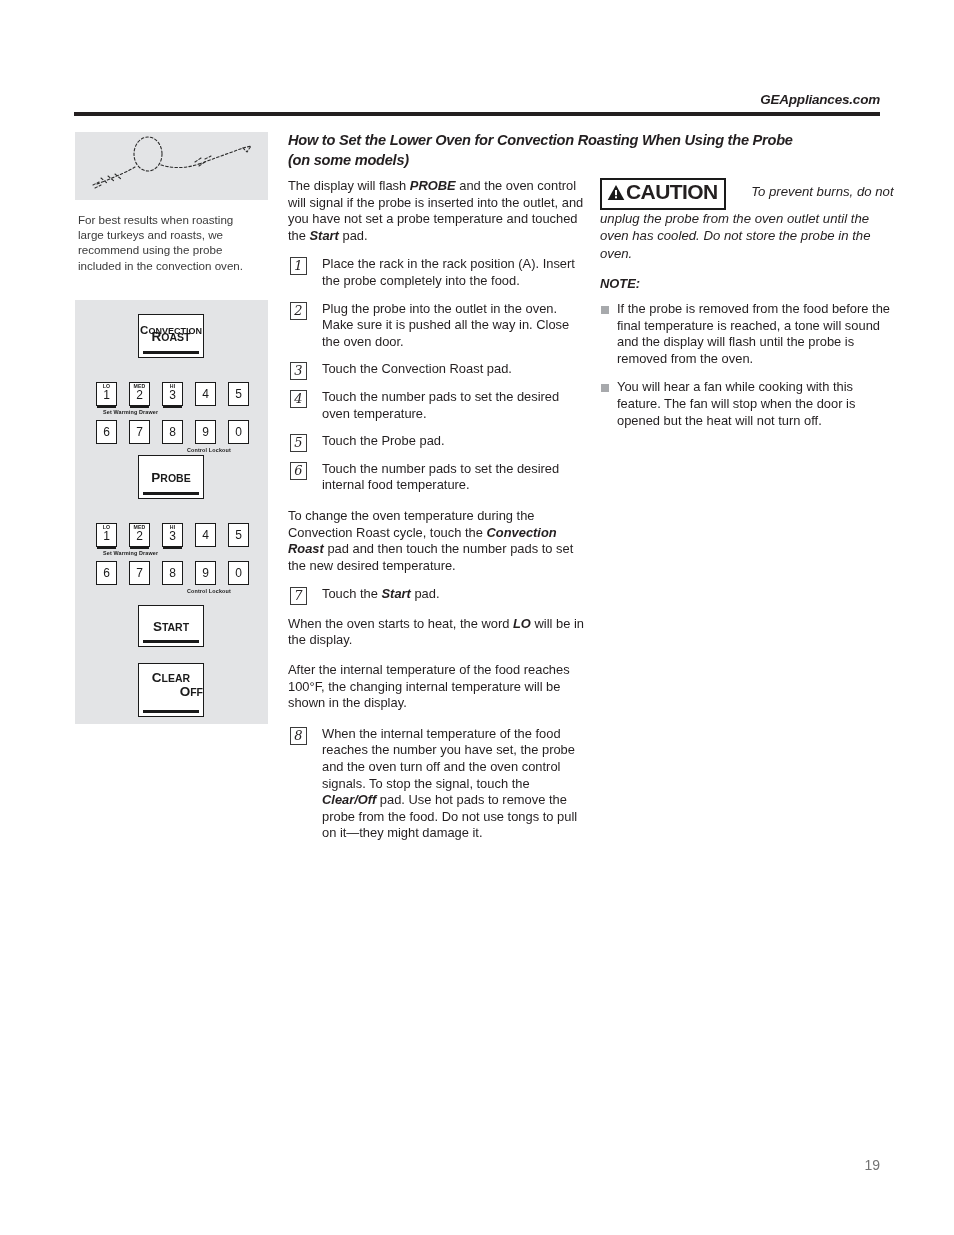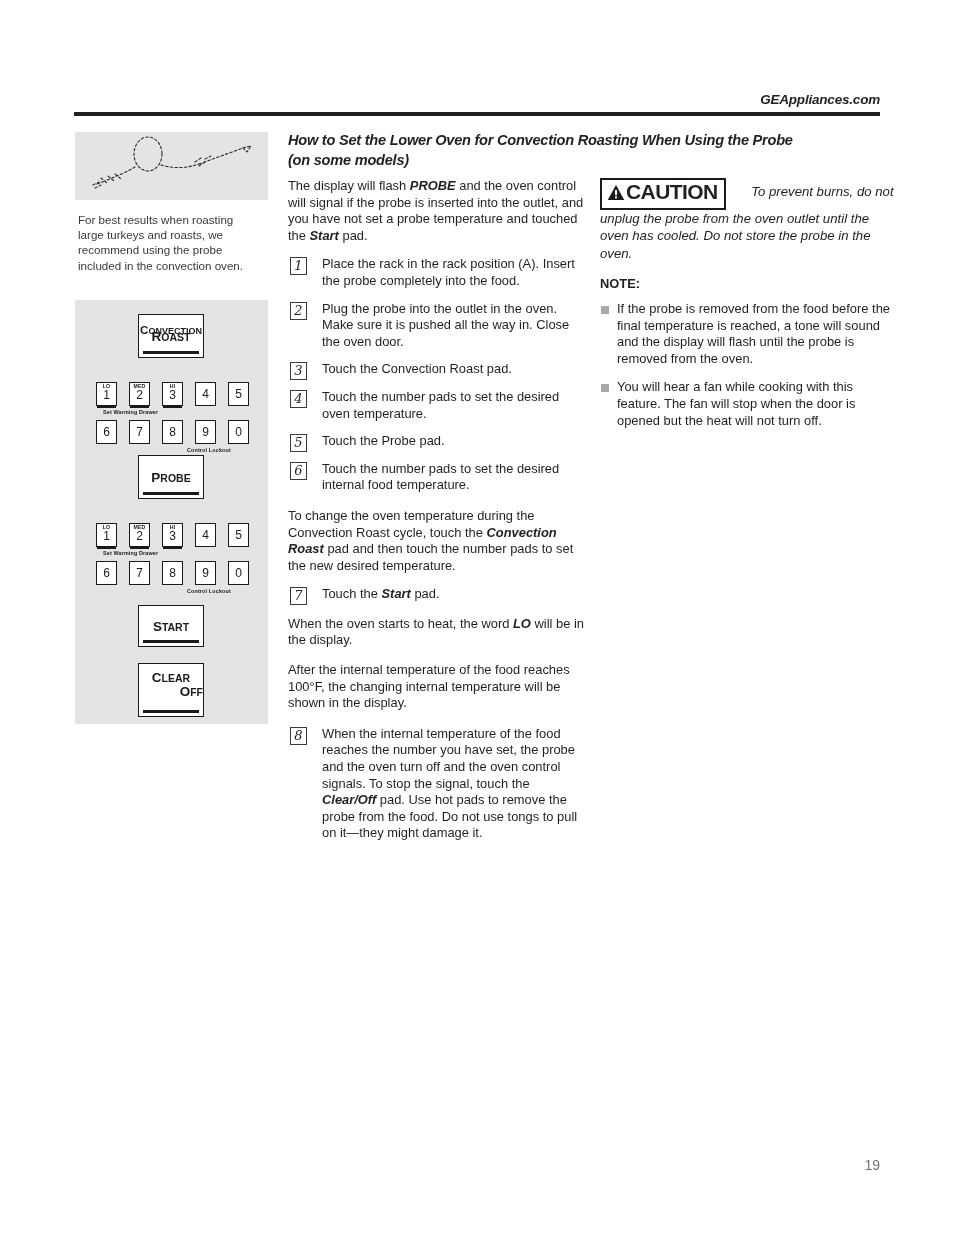--- a/index.html
+++ b/index.html
@@ -238,20 +238,21 @@
     font-size: 21px;
     font-weight: bold;
     letter-spacing: -0.6px;
     font-style: normal;
     line-height: 22px;
     vertical-align: 1px;
   }
   .note-label {
     font-size: 12.9px;
     font-weight: bold;
+    font-style: italic;
     margin: 0 0 10px 0;
     color: #231f20;
   }
   .bullet {
     position: relative;
     padding-left: 17px;
     margin-bottom: 12px;
     font-size: 12.9px;
     line-height: 16.6px;
     color: #231f20;

